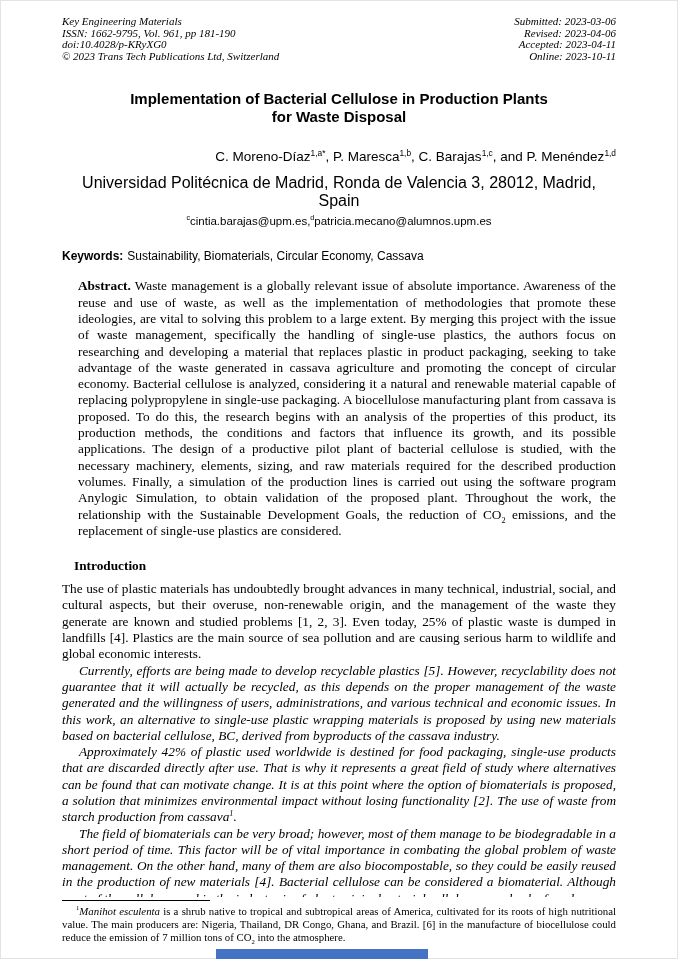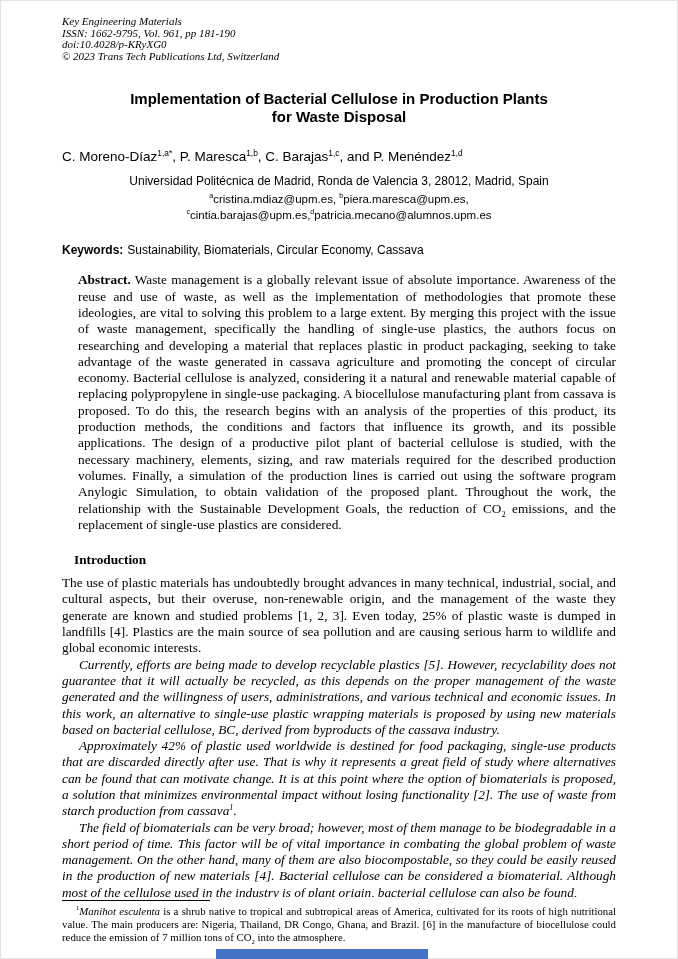--- a/index.html
+++ b/index.html
@@ -29,26 +29,26 @@
     font-weight: bold;
     font-size: 15px;
     line-height: 17.5px;
     text-align: center;
     white-space: pre-line;
     margin: 28px 0 12px 0;
   }
   .authors {
     font-family: "Liberation Sans", sans-serif;
     font-size: 13.5px;
-    text-align: left;
+    text-align: right;
     margin-top: 24px;
   }
   .affiliation {
     font-family: "Liberation Sans", sans-serif;
-    font-size: 12px;
+    font-size: 16px;
     text-align: center;
     margin-top: 10px;
   }
   .emails {
     font-family: "Liberation Sans", sans-serif;
     font-size: 11.5px;
     line-height: 16px;
     text-align: center;
     margin-top: 3px;
   }
@@ -109,31 +109,34 @@
 </head>
 <body>
 
 <div class="page">
 
   <div class="meta-header">
     <div class="meta-left">Key Engineering Materials
 ISSN: 1662-9795, Vol. 961, pp 181-190
 doi:10.4028/p-KRyXG0
 © 2023 Trans Tech Publications Ltd, Switzerland</div>
+    <div class="meta-right">Submitted: 2023-03-06
+Revised: 2023-04-06
+Accepted: 2023-04-11
+Online: 2023-10-11</div>
   </div>
 
   <h1 class="title">Implementation of Bacterial Cellulose in Production Plants
 for Waste Disposal</h1>
 
   <div class="authors"><span>C. Moreno-Díaz</span><sup>1,a*</sup><span>, P. Maresca</span><sup>1,b</sup><span>, C. Barajas</span><sup>1,c</sup><span>, and P. Menéndez</span><sup>1,d</sup></div>
 
   <div class="affiliation">Universidad Politécnica de Madrid, Ronda de Valencia 3, 28012, Madrid, Spain</div>
 
   <div class="emails">
-    <div><sup>a</sup><span>cristina.mdiaz@upm.es, </span><sup>b</sup><span>piera.maresca@upm.es,</span></div>
     <div><sup>c</sup><span>cintia.barajas@upm.es,</span><sup>d</sup><span>patricia.mecano@alumnos.upm.es</span></div>
   </div>
 
   <p class="keywords"><span class="lead-label">Keywords:</span><span>Sustainability, Biomaterials, Circular Economy, Cassava</span></p>
 
   <p class="abstract"><span class="lead-label">Abstract.</span><span><span>Waste management is a globally relevant issue of absolute importance. Awareness of the reuse and use of waste, as well as the implementation of methodologies that promote these ideologies, are vital to solving this problem to a large extent. By merging this project with the issue of waste management, specifically the handling of single-use plastics, the authors focus on researching and developing a material that replaces plastic in product packaging, seeking to take advantage of the waste generated in cassava agriculture and promoting the concept of circular economy. Bacterial cellulose is analyzed, considering it a natural and renewable material capable of replacing polypropylene in single-use packaging. A biocellulose manufacturing plant from cassava is proposed. To do this, the research begins with an analysis of the properties of this product, its production methods, the conditions and factors that influence its growth, and its possible applications. The design of a productive pilot plant of bacterial cellulose is studied, with the necessary machinery, elements, sizing, and raw materials required for the described production volumes. Finally, a simulation of the production lines is carried out using the software program Anylogic Simulation, to obtain validation of the proposed plant. Throughout the work, the relationship with the Sustainable Development Goals, the reduction of CO</span><sub>2</sub><span> emissions, and the replacement of single-use plastics are considered.</span></span></p>
 
   <h2 class="section-heading">Introduction</h2>
 
   <p class="body-para"><span>The use of plastic materials has undoubtedly brought advances in many technical, industrial, social, and cultural aspects, but their overuse, non-renewable origin, and the management of the waste they generate are known and studied problems [1, 2, 3]. Even today, 25% of plastic waste is dumped in landfills [4]. Plastics are the main source of sea pollution and are causing serious harm to wildlife and global economic interests.</span></p>

